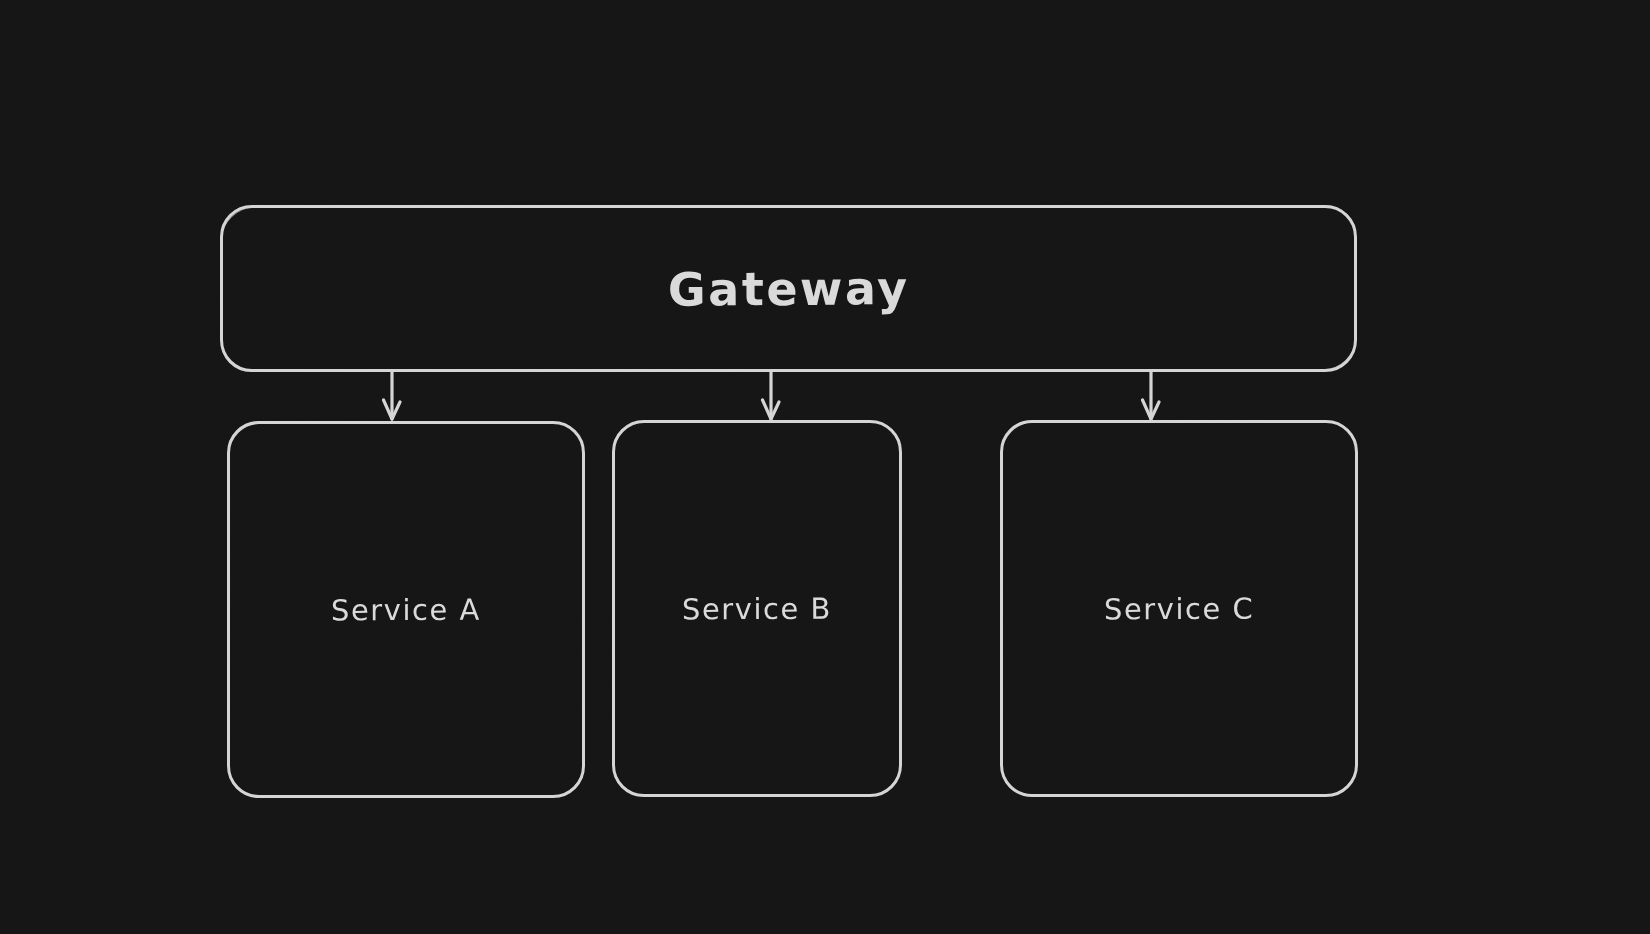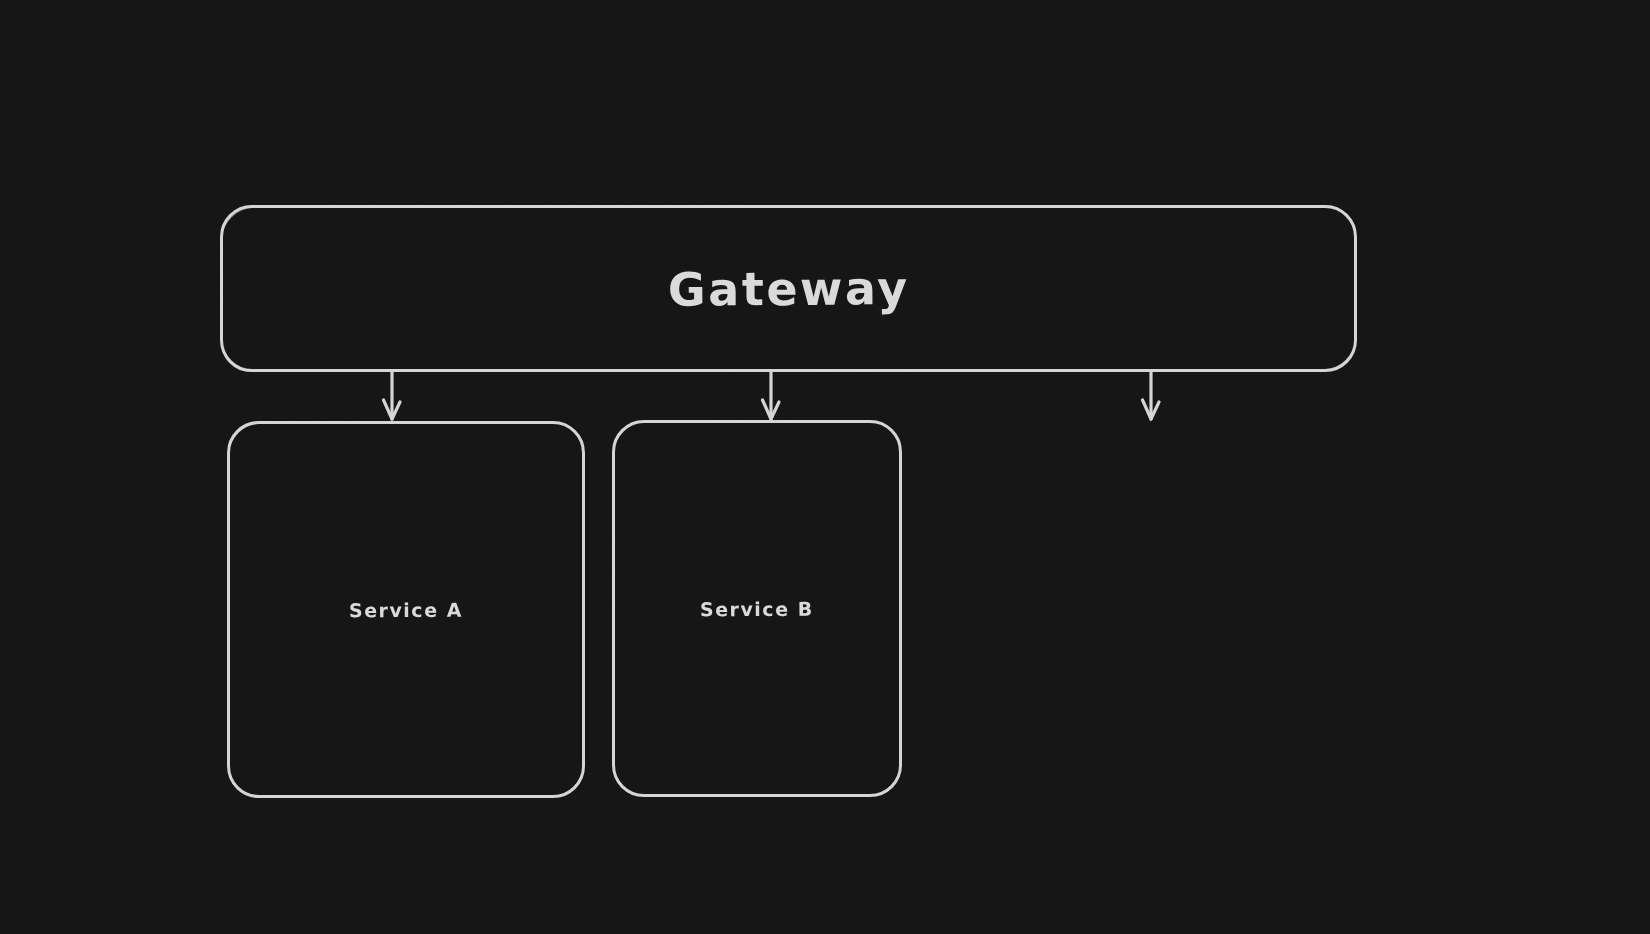--- a/index.html
+++ b/index.html
@@ -53,22 +53,22 @@
     white-space: nowrap;
     user-select: none;
   }
   .label-gateway {
     font-size: 46px;
     font-weight: bold;
     letter-spacing: 2.5px;
     transform: rotate(-0.4deg);
   }
   .label-service {
-    font-size: 19px;
-    font-weight: bold;
+    font-size: 29px;
+    font-weight: normal;
     letter-spacing: 1.5px;
     transform: rotate(-0.3deg);
     text-align: center;
   }
   .arrow {
     position: absolute;
     width: 30px;
     height: 52px;
   }
   .arrow-a { left: 377px; top: 325px; }
@@ -108,14 +108,17 @@
   </svg>
 
   <div class="node node-service-a">
     <span class="label label-service">Service A</span>
   </div>
 
   <div class="node node-service-b">
     <span class="label label-service">Service B</span>
   </div>
 
+  <div class="node node-service-c">
+    <span class="label label-service">Service C</span>
+  </div>
 
 </div>
 
 </body></html>

